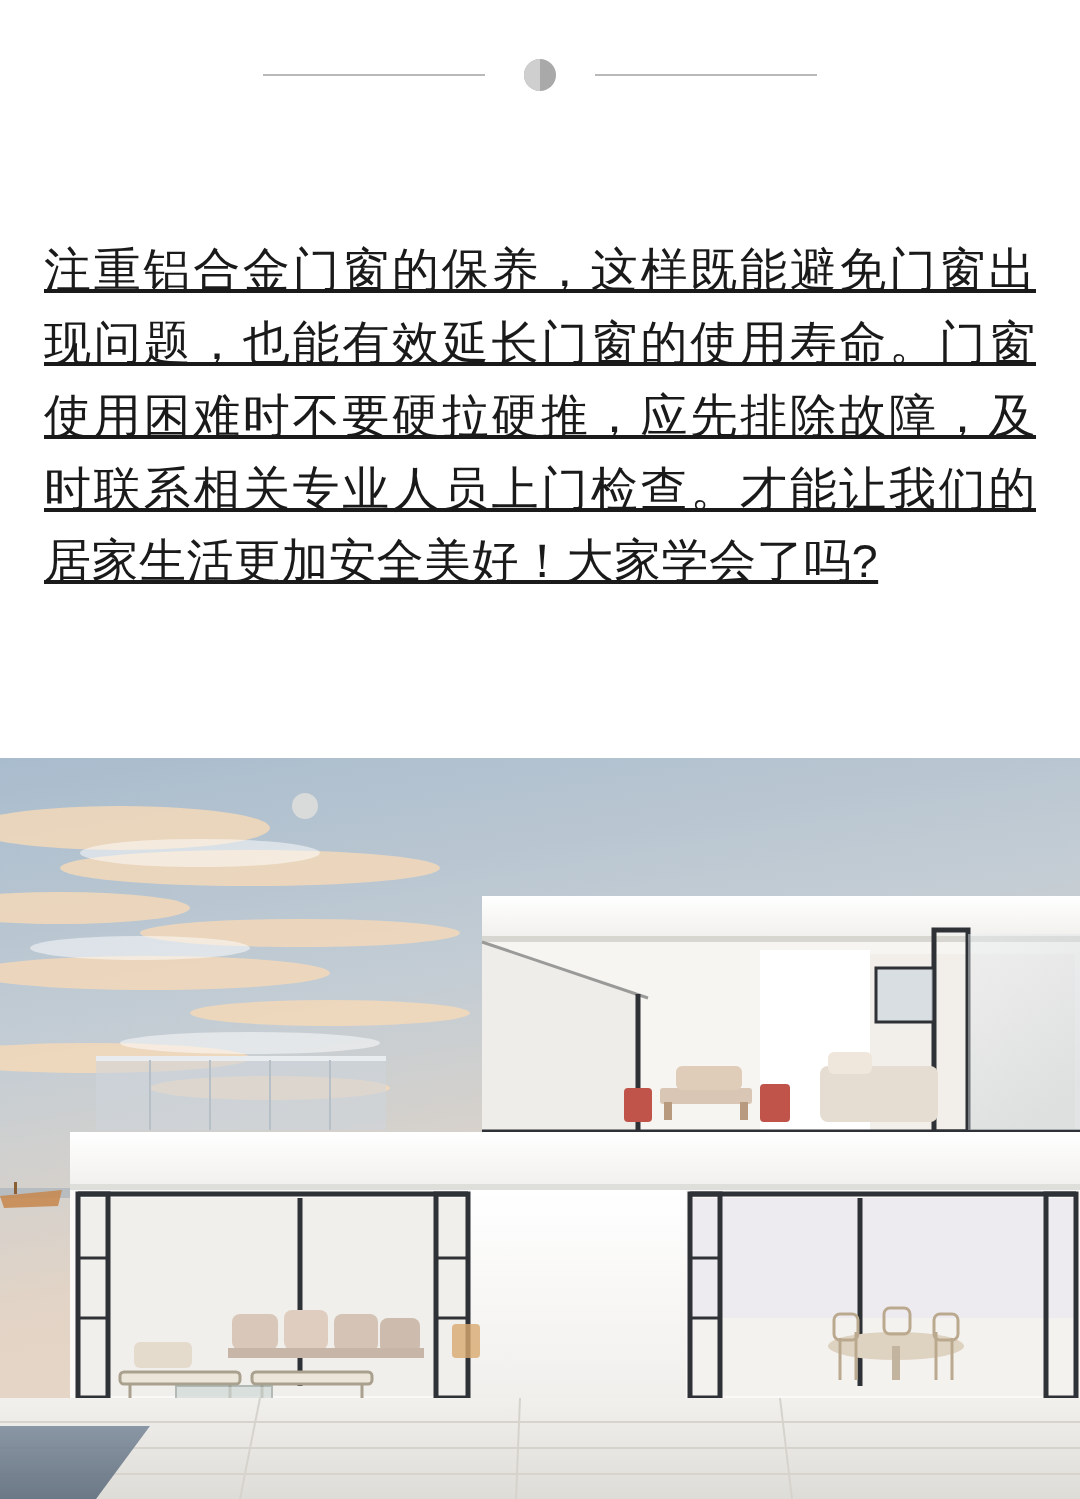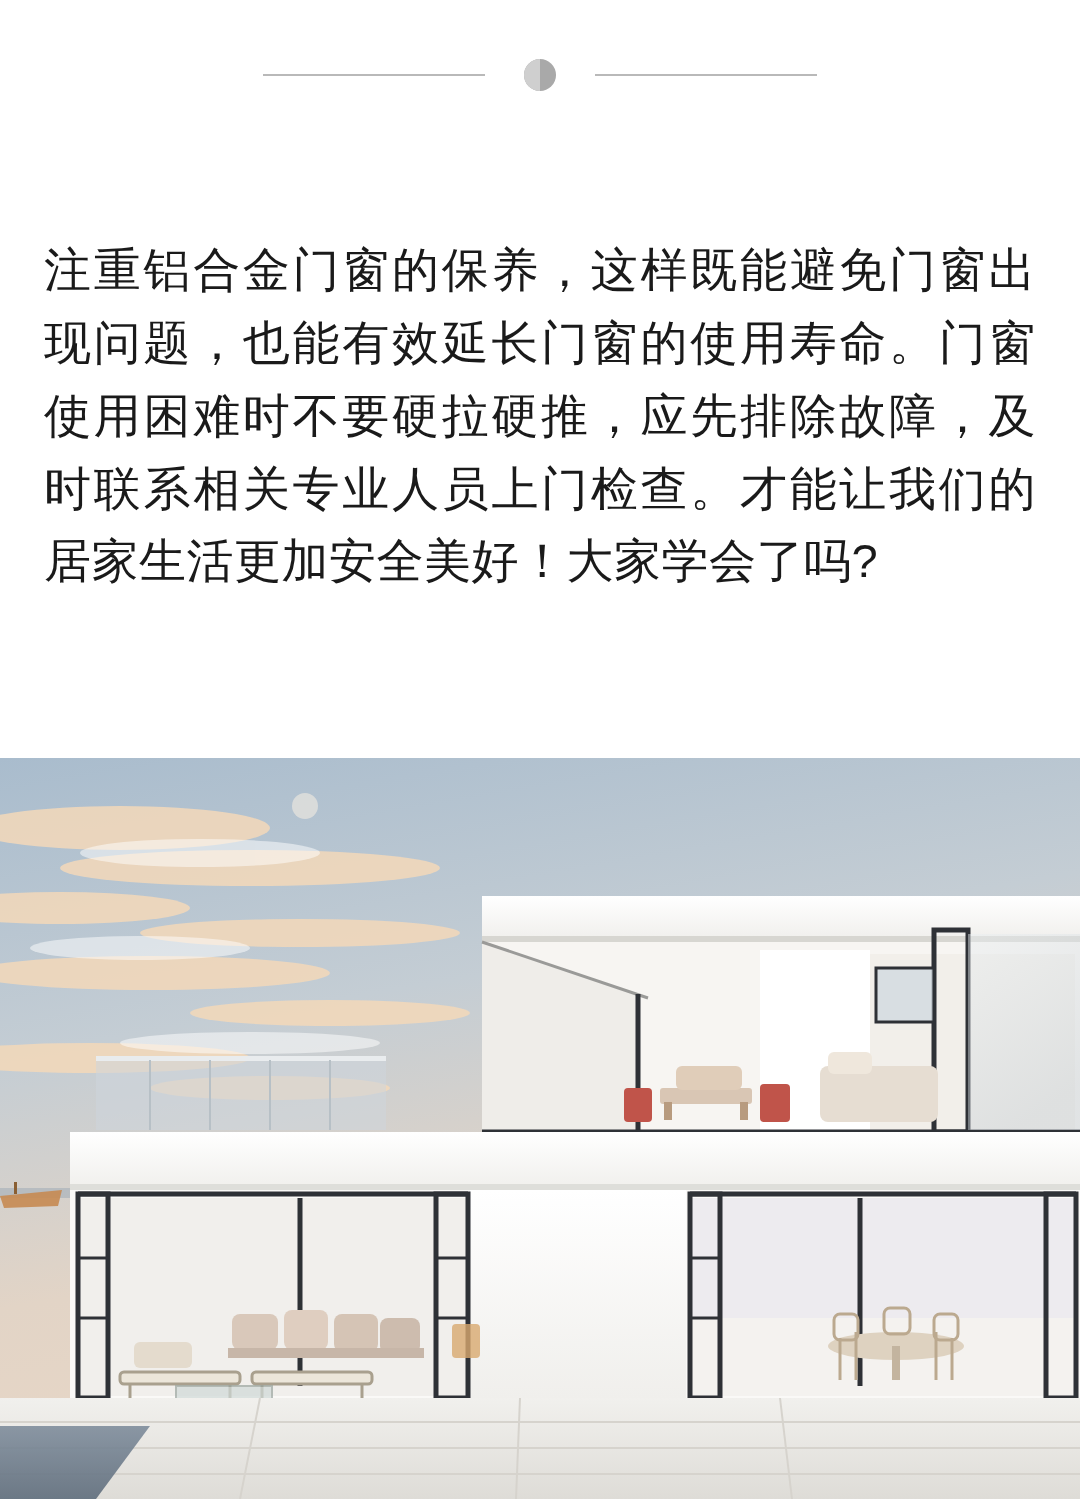--- a/index.html
+++ b/index.html
@@ -56,20 +56,21 @@
 
   
   .article-body {
     margin: 84px 44px 0 44px;
     font-size: 47px;
     line-height: 1.55;
     color: #1a1a1a;
     letter-spacing: 0.5px;
     text-align: justify;
     font-weight: 400;
+    text-decoration: underline;
   }
 
   
   .photo {
     position: absolute;
     left: 0;
     top: 758px;
     width: 1080px;
     height: 741px;
     overflow: hidden;

